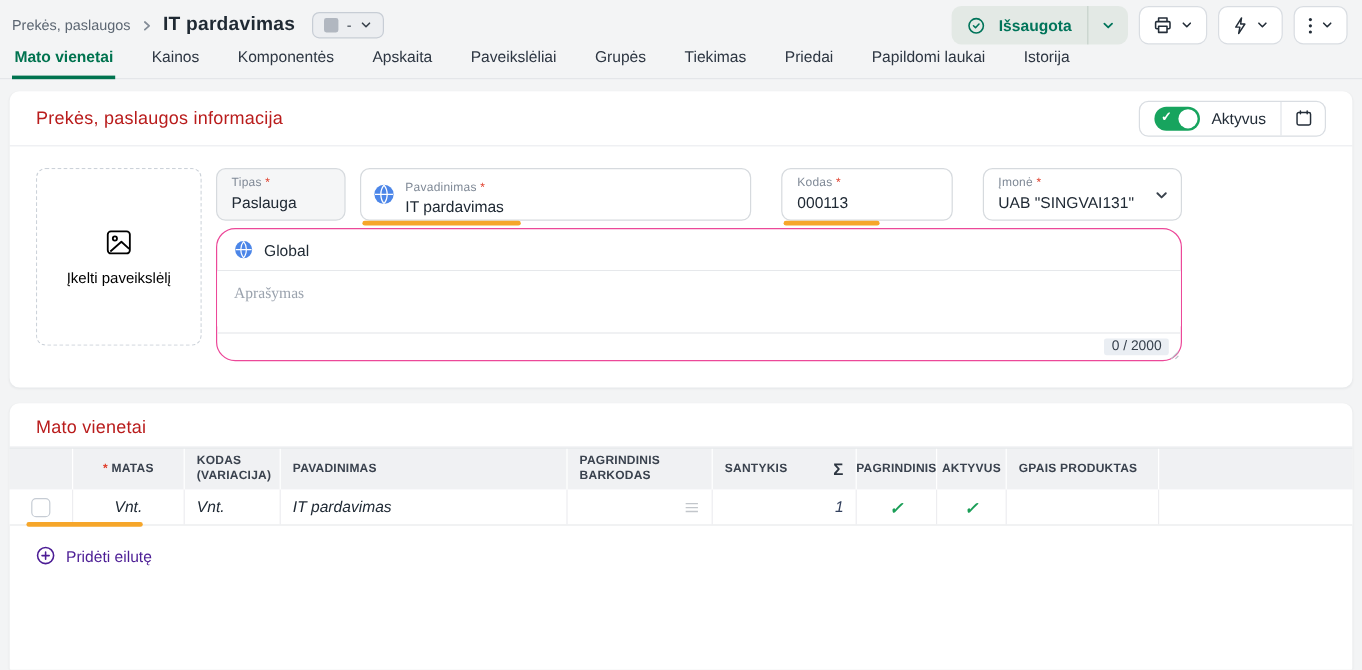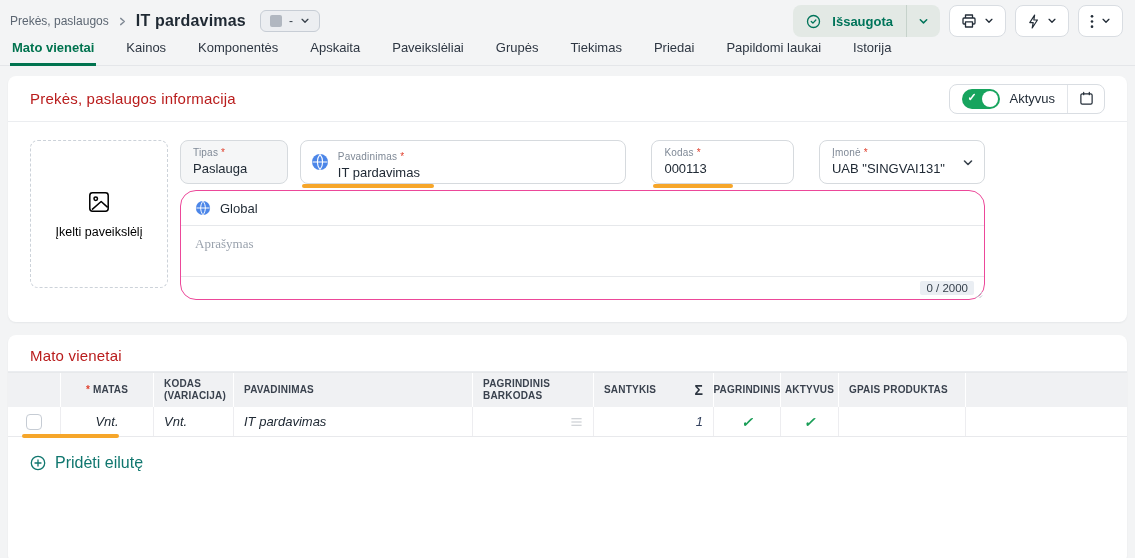--- a/index.html
+++ b/index.html
@@ -114,21 +114,21 @@
   .c7 { width:58px; justify-content:center; padding:0 4px; }
   .c8 { width:127px; }
   .c9 { flex:1; }
   .gh-cell.c5 { justify-content:space-between; }
   .sigma { font-size:14px; font-weight:bold; color:#2c3540; }
   .gr-cell.c5 { justify-content:flex-end; color:#33415e; }
   .gr-cell.c4 { justify-content:flex-end; }
   .check { color:#1a9e57; font-size:14px; font-weight:bold; }
   .row-underline { position:absolute; left:14px; bottom:-2px; width:97px; height:4px; background:#f6a62a; border-radius:2px; z-index:2; }
 
-  .add-row { display:flex; align-items:center; gap:9px; padding:17px 22px; font-size:16px; color:#0f766e; cursor:pointer; width:fit-content; }
+  .add-row { display:flex; align-items:center; gap:9px; padding:17px 22px; font-size:13px; color:#4c1d95; cursor:pointer; width:fit-content; }
 </style>
 </head>
 <body>
 
 <div class="topbar">
   <div class="crumbs">
     <span class="crumb-parent">Prekės, paslaugos</span>
     <span class="crumb-sep">
       <svg width="9" height="9" viewBox="0 0 10 10" fill="none" stroke="currentColor" stroke-width="1.6" stroke-linecap="round" stroke-linejoin="round">
           <path d="M3 1.5 L7 5 L3 8.5"></path>

